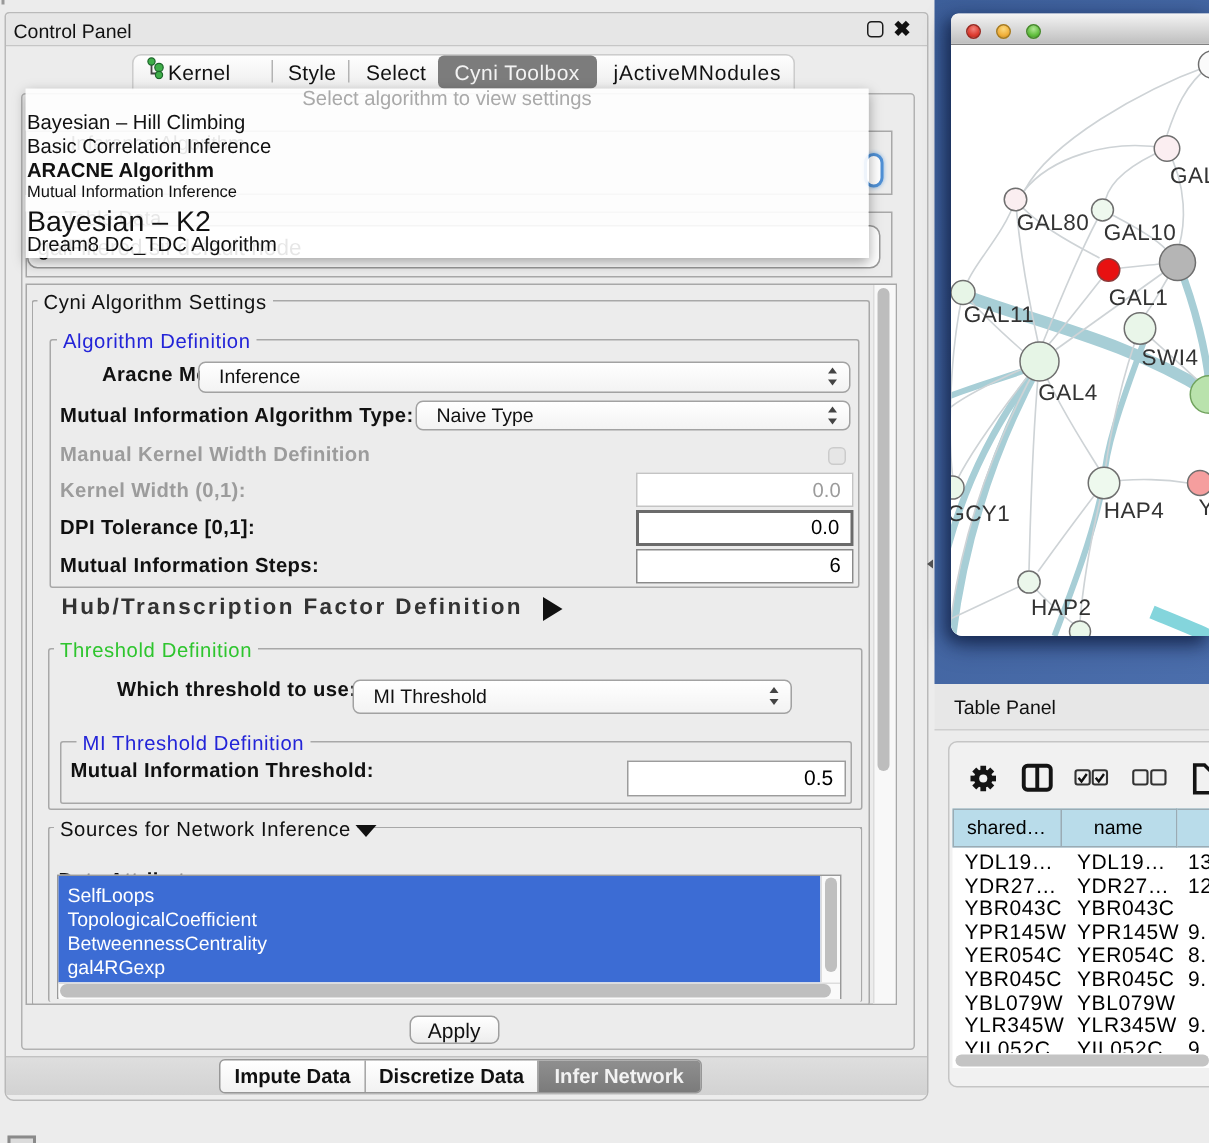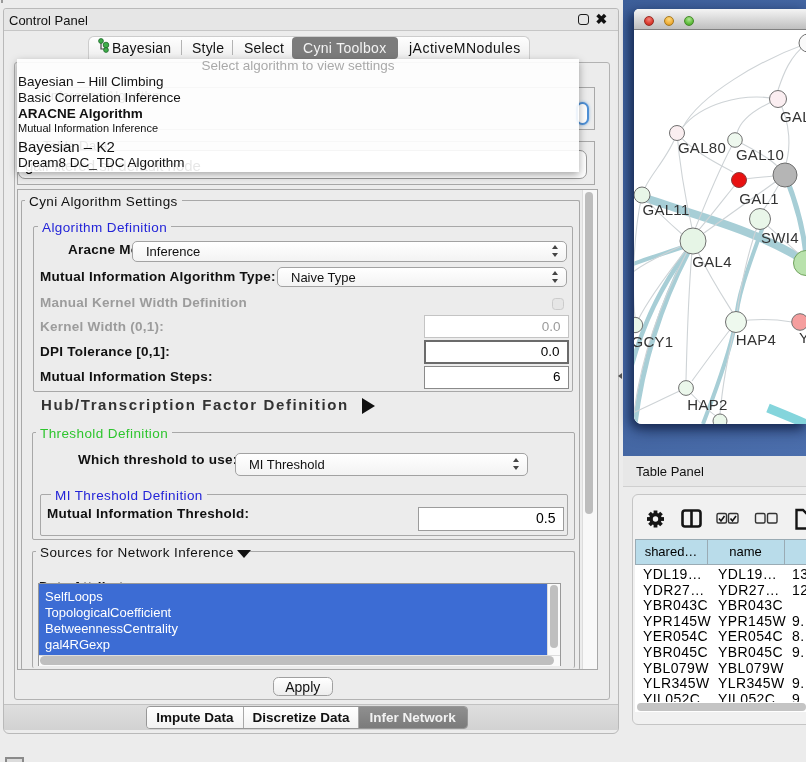--- a/index.html
+++ b/index.html
@@ -34,21 +34,21 @@
 <div class="abs" style="left:578px;top:14px;width:11px;height:11px;border:1.6px solid #1c1c1c;border-radius:3px;"></div>
 <div class="abs" style="left:595.5px;top:10.5px;font-size:14px;font-weight:bold;color:#111;">✖</div>
 
 <div class="abs" style="left:88px;top:36px;width:442px;height:24px;background:linear-gradient(#fefefe,#ededed);border:1px solid #cccccc;border-bottom:none;border-radius:6px 6px 0 0;"></div>
 <svg class="abs" style="left:96px;top:37px;" width="15" height="16" viewBox="0 0 15 16">
   <path d="M5 5 L5 12 L9 12" stroke="#444" stroke-width="1.2" fill="none"></path>
   <circle cx="5" cy="4" r="2.4" fill="#3fae49" stroke="#1c662a" stroke-width="0.8"></circle>
   <circle cx="10" cy="8" r="2.8" fill="#3fae49" stroke="#1c662a" stroke-width="0.8"></circle>
   <circle cx="10" cy="13" r="2.4" fill="#3fae49" stroke="#1c662a" stroke-width="0.8"></circle>
 </svg>
-<div class="lbl" style="left:112px;top:39.5px;font-size:14px;letter-spacing:0.2px;">Bayesian</div>
+<div class="lbl" style="left:112px;top:39.5px;font-size:14px;letter-spacing:0.2px;">Kernel</div>
 <div class="sep" style="left:181px;top:40px;"></div>
 <div class="lbl" style="left:192px;top:39.5px;font-size:14px;letter-spacing:0.2px;">Style</div>
 <div class="sep" style="left:232px;top:40px;"></div>
 <div class="lbl" style="left:244px;top:39.5px;font-size:14px;letter-spacing:0.2px;">Select</div>
 <div class="abs" style="left:292px;top:37px;width:106px;height:22px;background:#7c7c7c;border-radius:4px;"></div>
 <div class="lbl" style="left:303px;top:39.5px;font-size:14px;letter-spacing:0.3px;color:#f3f3f3;">Cyni Toolbox</div>
 <div class="lbl" style="left:409px;top:39.5px;font-size:14px;letter-spacing:0.5px;">jActiveMNodules</div>
 
 <div class="abs" style="left:14px;top:62px;width:596px;height:638px;border:1px solid #b2b2b2;border-radius:3px;background:#ececec;"></div>
 
@@ -288,14 +288,14 @@
   </div>
 
 <div class="abs" style="left:637px;top:702.5px;width:169px;height:8.5px;background:#c4c4c4;border-radius:5px;"></div>
 
 <div class="abs" style="left:17px;top:59px;width:562px;height:112.5px;background:rgba(255,255,255,0.90);box-shadow:0 3px 8px rgba(0,0,0,0.35);z-index:50;"></div>
 <div class="lbl" style="left:298px;top:57.5px;transform:translateX(-50%);color:#a9a9a9;z-index:51;font-size:13.5px;">Select algorithm to view settings</div>
 <div class="lbl" style="left:18px;top:73.5px;z-index:51;font-size:13.5px;">Bayesian – Hill Climbing</div>
 <div class="lbl" style="left:18px;top:89.7px;z-index:51;font-size:13.5px;">Basic Correlation Inference</div>
 <div class="lbl b" style="left:18px;top:105.9px;z-index:51;font-size:13.5px;">ARACNE Algorithm</div>
 <div class="lbl" style="left:18px;top:122.1px;z-index:51;font-size:11px;">Mutual Information Inference</div>
-<div class="lbl" style="left:18px;top:138.3px;z-index:51;font-size:15px;">Bayesian – K2</div>
+<div class="lbl" style="left:18px;top:138.3px;z-index:51;font-size:19px;">Bayesian – K2</div>
 <div class="lbl" style="left:18px;top:154.5px;z-index:51;font-size:13.5px;">Dream8 DC_TDC Algorithm</div>
 
 </body></html>

